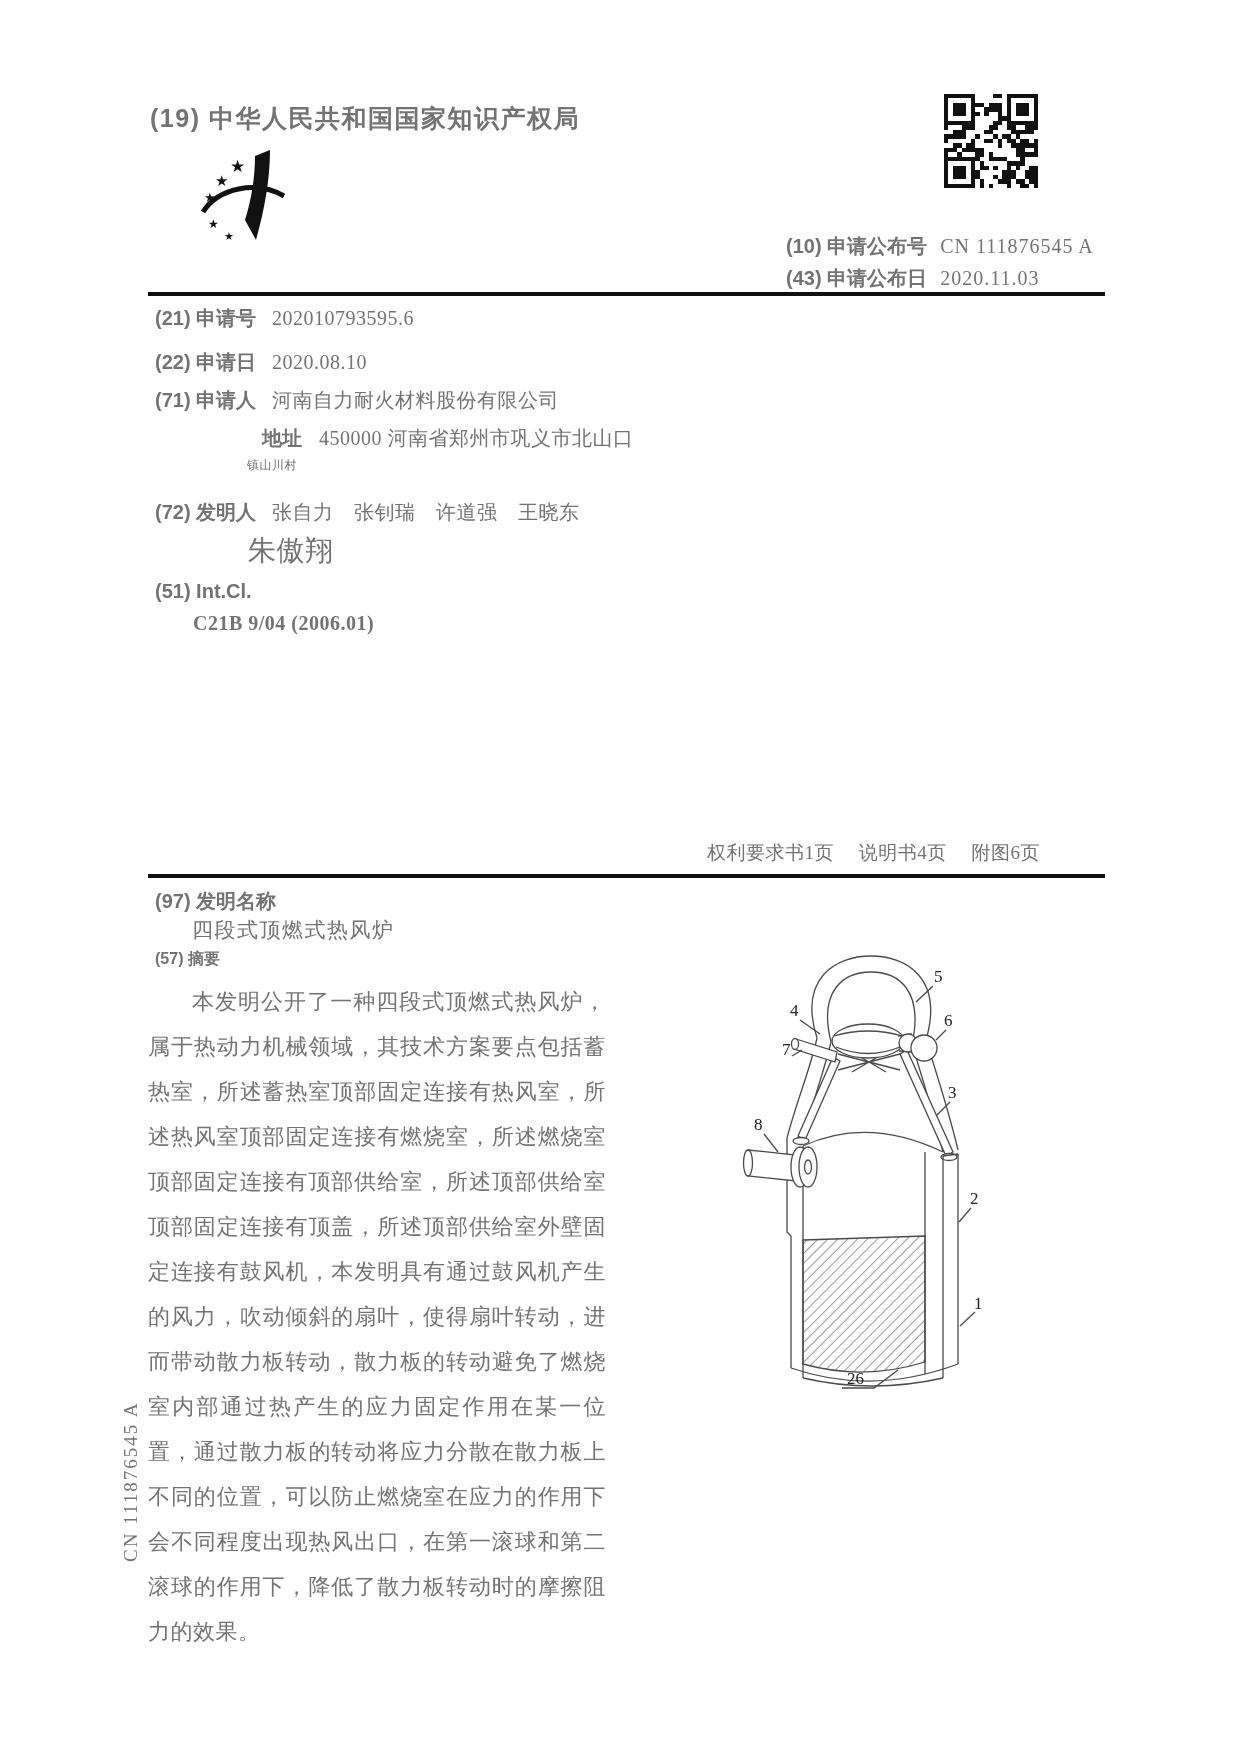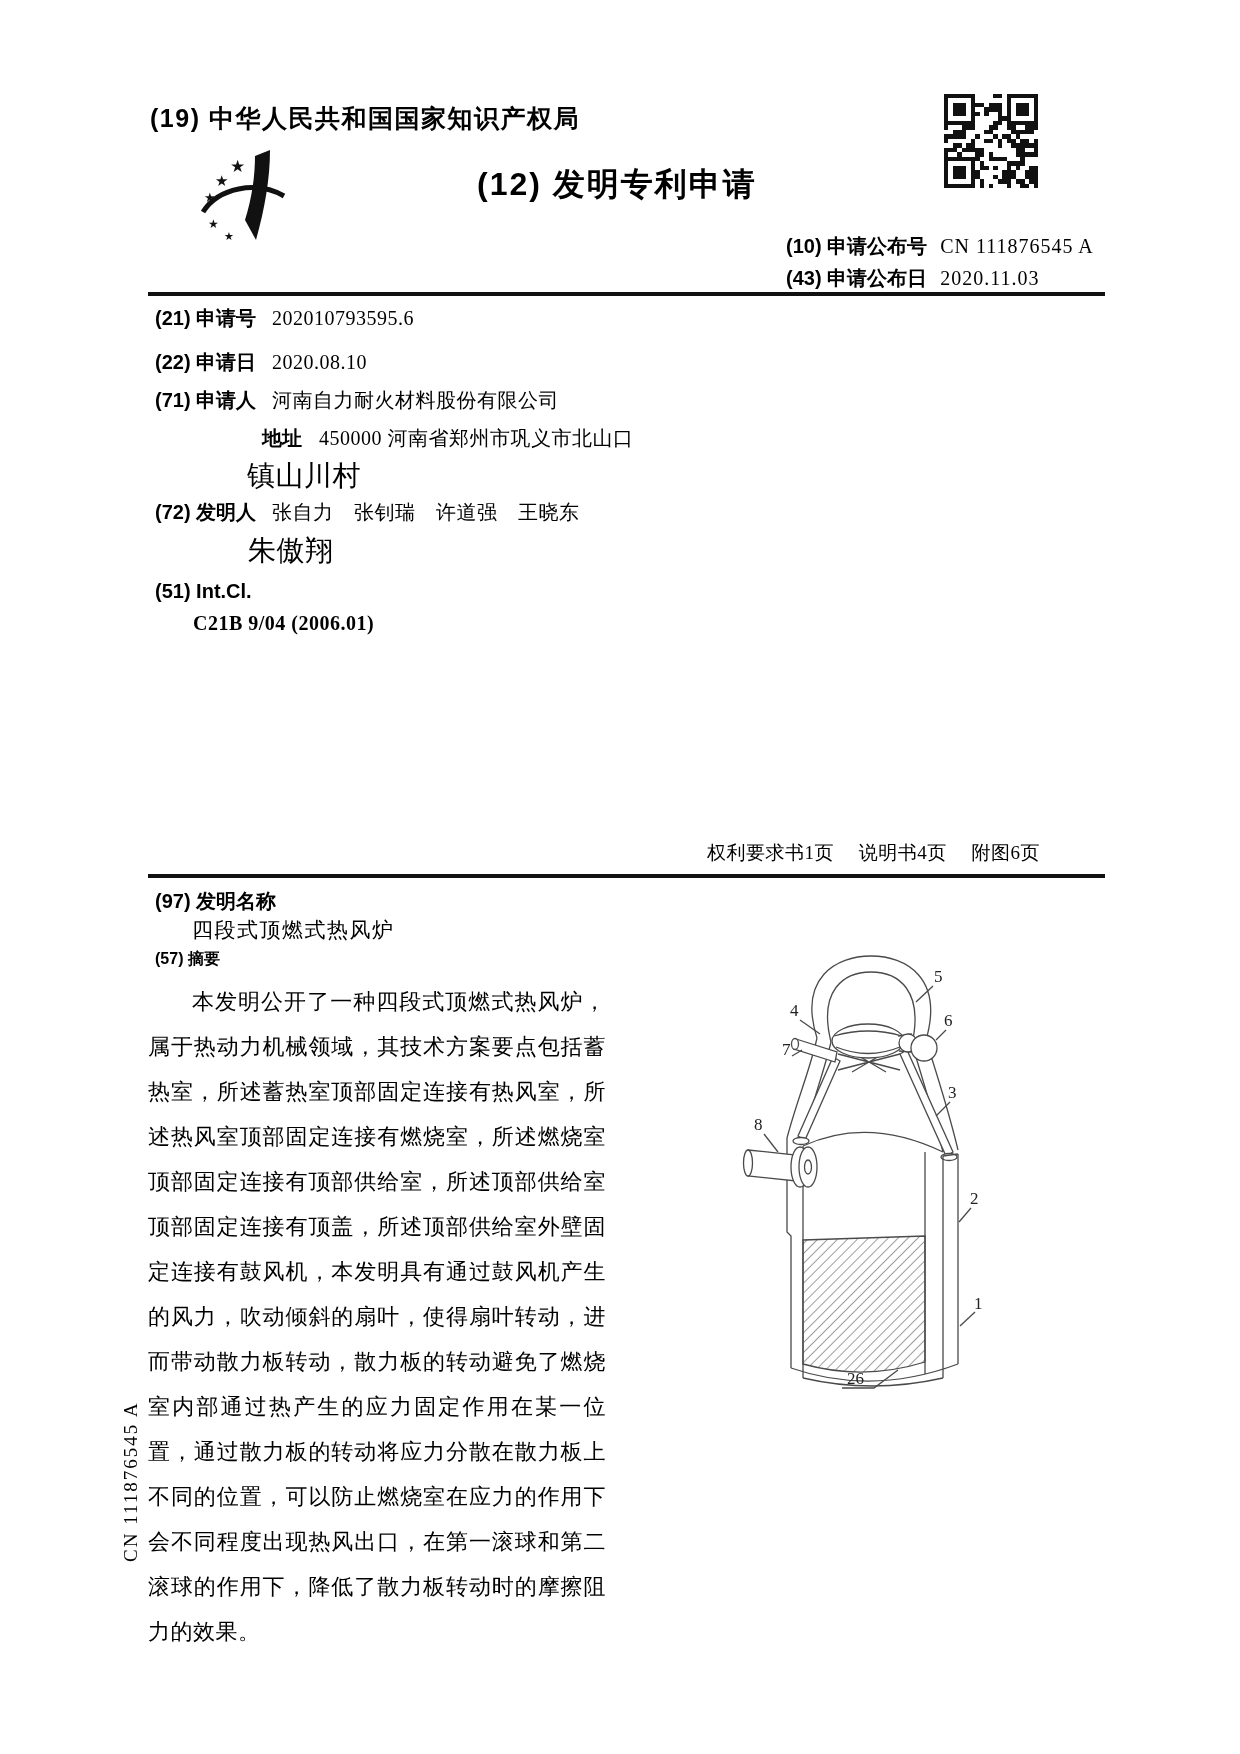--- a/index.html
+++ b/index.html
@@ -1,17 +1,17 @@
 <!DOCTYPE html>
 <html><head>
 <meta charset="utf-8">
 <style>
   html,body{margin:0;padding:0;background:#e8e8e8;}
   .page{position:relative;width:1240px;height:1754px;background:#ffffff;margin:0 auto;
-        font-family:"Liberation Serif", serif;color:#000000;overflow:hidden;}
+        font-family:"Liberation Serif", serif;color:#737373;overflow:hidden;}
   .abs{position:absolute;white-space:nowrap;}
   .sans{font-family:"Liberation Sans", sans-serif;}
   .serif{font-family:"Liberation Serif", serif;}
   .b{font-weight:bold;}
 
   .office{left:150px;top:102px;font-size:25px;letter-spacing:1.5px;}
   .doctype{left:477px;top:163px;font-size:32px;letter-spacing:2px;}
   .logo{left:198px;top:150px;width:92px;height:96px;}
   .qr{left:944px;top:94px;width:94px;height:94px;}
 
@@ -27,21 +27,21 @@
 
   .biblio{font-size:20px;}
   .biblio .lbl{font-weight:bold;font-family:"Liberation Sans", sans-serif;
                display:inline-block;width:112px;}
   .biblio .val{font-family:"Liberation Serif", serif;letter-spacing:0.5px;}
   .row21{left:155px;top:305px;}
   .row22{left:155px;top:349px;}
   .row71{left:155px;top:387px;}
   .rowaddr{left:215px;top:425px;}
   .rowaddr .lbl{width:52px;margin-left:47px;}
-  .rowaddr2{left:247px;top:457px;font-size:28px;letter-spacing:0.5px;}
+  .rowaddr2{left:247px;top:457px;font-size:12px;letter-spacing:0.5px;}
   .row72{left:155px;top:499px;}
   .row72b{left:248px;top:532px;font-size:28px;letter-spacing:0.5px;}
   .row51{left:155px;top:580px;}
   .rowintcl{left:193px;top:612px;font-size:20px;font-weight:bold;letter-spacing:0.5px;}
 
   .pagesinfo{left:707px;top:840px;font-size:19px;letter-spacing:0.5px;}
 
   .s54{left:155px;top:888px;font-size:20px;}
   .invtitle{left:192px;top:916px;font-size:21px;letter-spacing:1.5px;}
   .s57{left:155px;top:949px;}
@@ -220,21 +220,20 @@
         <rect x="2" y="2" width="3" height="3" fill="#111"></rect>
         <rect x="14" y="0" width="7" height="7" fill="#111"></rect>
         <rect x="15" y="1" width="5" height="5" fill="#fff"></rect>
         <rect x="16" y="2" width="3" height="3" fill="#111"></rect>
         <rect x="0" y="14" width="7" height="7" fill="#111"></rect>
         <rect x="1" y="15" width="5" height="5" fill="#fff"></rect>
         <rect x="2" y="16" width="3" height="3" fill="#111"></rect>
       </svg>
   </div>
 
-  <div class="abs doctype sans b">(12) 发明专利申请</div>
 
   <div class="abs publine pubnum">
     <span class="lbl">(10) 申请公布号</span>
     <span class="val">CN 111876545 A</span>
   </div>
   <div class="abs publine pubdate">
     <span class="lbl">(43) 申请公布日</span>
     <span class="val">2020.11.03</span>
   </div>
 

